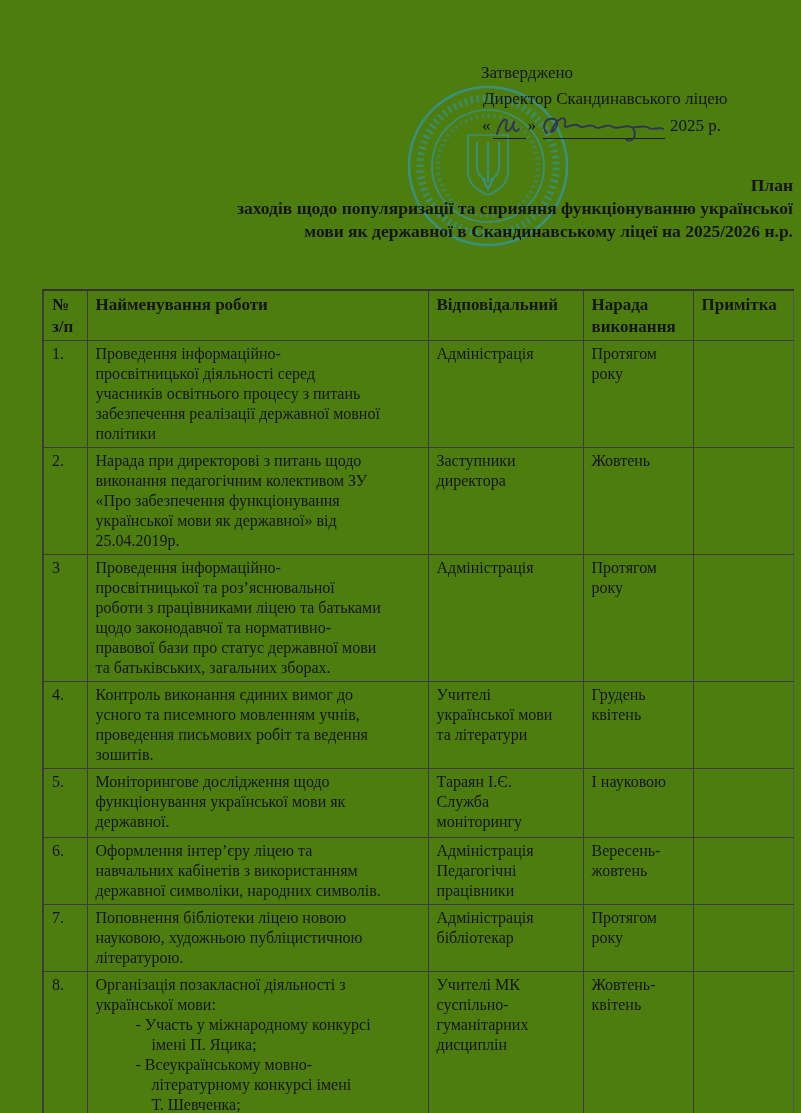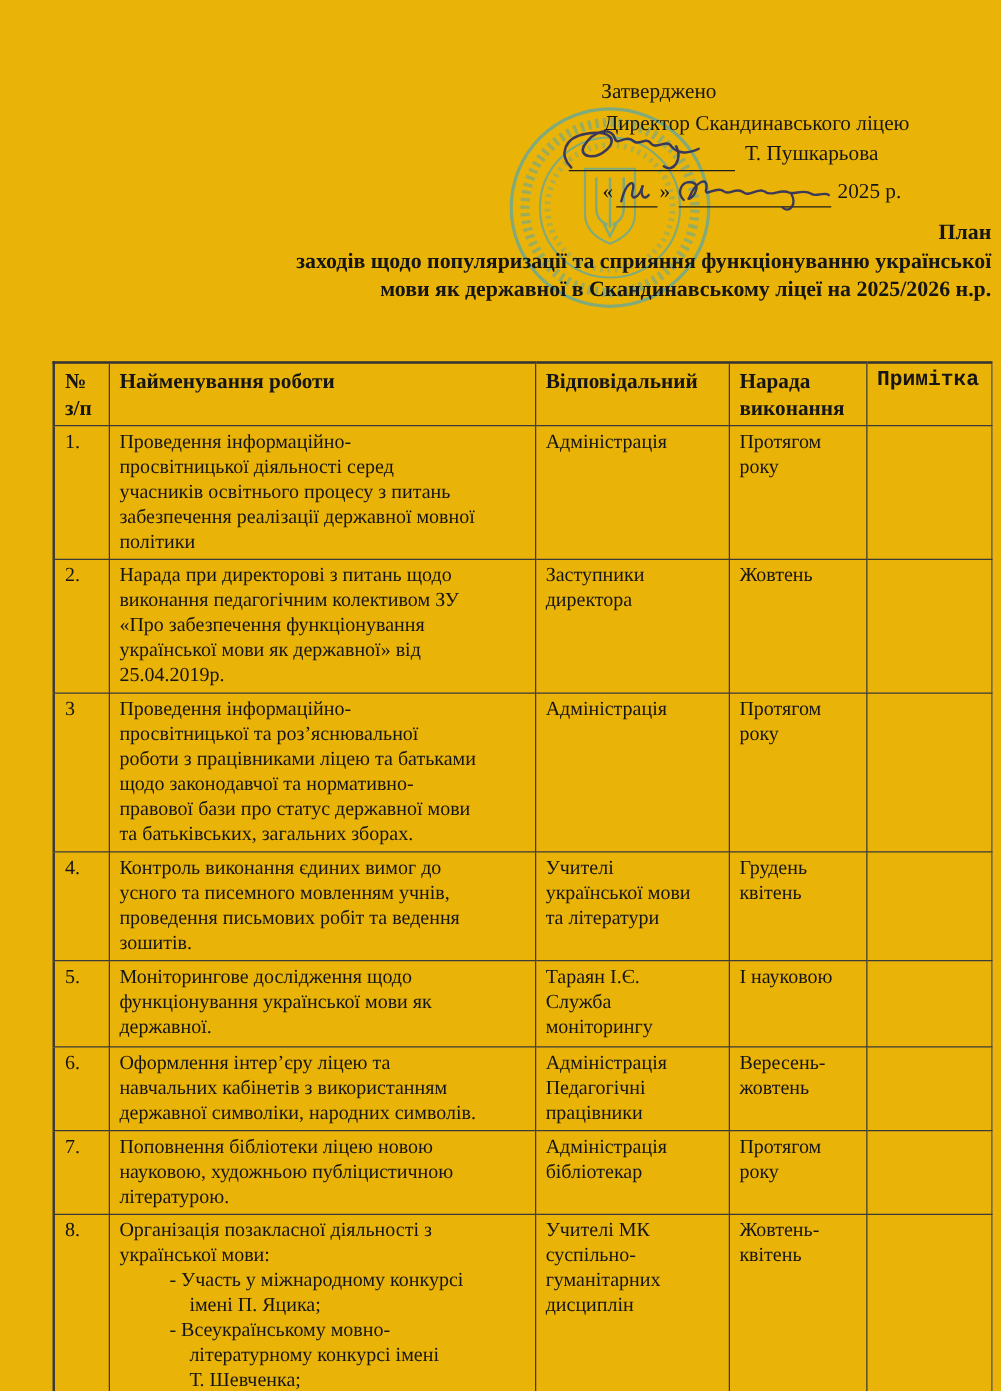--- a/index.html
+++ b/index.html
@@ -4,21 +4,21 @@
 <style>
   html,body{margin:0;padding:0;}
   body{
     width:801px;height:1113px;
     background:#ffffff;
     font-family:"Liberation Serif","DejaVu Serif",serif;
     color:#151515;
     position:relative;
     overflow:hidden;
   }
-  .page{position:absolute;inset:0;background:#eab308;}
+  .page{position:absolute;inset:0;background:#4d7c0f;}
 
   
   .approval{
     position:absolute;left:455px;top:60px;width:330px;
     font-size:17px;line-height:26px;z-index:3;
   }
   .approval .l1{margin-left:26px;}
   .approval .l2{margin-left:28px;white-space:nowrap;}
   .sig-row{position:relative;height:27px;}
   .sig-underline{
@@ -63,21 +63,21 @@
     vertical-align:top;text-align:left;
     padding:3px 6px 3px 8px;
     font-weight:400;
   }
   table.plan th{
     font-weight:700;font-size:17px;line-height:21.5px;
     border-top:2.2px solid #333;
   }
   table.plan tr:last-child td{border-bottom:2px solid #3b3b3b;}
   table.plan th:first-child,table.plan td:first-child{border-left:2px solid #3b3b3b;}
-  table.plan th:last-child,table.plan td:last-child{border-right:1.8px solid #555;font-family:Liberation Mono, monospace;}
+  table.plan th:last-child,table.plan td:last-child{border-right:1.8px solid #555;}
   .pre{white-space:pre-line;}
   thead tr{height:48px;}
   tbody tr:nth-child(1){height:103px;}
   tbody tr:nth-child(2){height:107px;}
   tbody tr:nth-child(3){height:126px;}
   tbody tr:nth-child(4){height:84px;}
   tbody tr:nth-child(5){height:69px;}
   tbody tr:nth-child(6){height:61px;}
   tbody tr:nth-child(7){height:59px;}
   tbody tr:nth-child(8){height:132px;}
@@ -108,31 +108,20 @@
         <path d="M11,-24 v25 q0,9 -9,13"></path>
         <path d="M-5,13 l5,10 l5,-10"></path>
       </g>
     </g>
   </svg>
 
   <div class="approval">
     <div class="l1">Затверджено</div>
     <div class="l2">Директор Скандинавського ліцею</div>
 
-    <div class="sig-row">
-      <span class="sig-underline"></span>
-      <svg class="sig-ink" width="150" height="46" viewBox="0 0 150 46">
-        <g fill="none" stroke="#2e2e5e" stroke-width="2" stroke-linecap="round" opacity=".92">
-          <path d="M14,36 C4,26 8,12 26,9 C44,6 52,13 42,22 C33,30 20,28 24,19"></path>
-          <path d="M24,19 C32,6 46,3 49,13 C51,19 58,9 64,15 C68,19 74,11 78,17 C82,22 90,13 94,19 C98,24 106,26 116,21"></path>
-          <path d="M98,19 C103,29 96,41 88,35"></path>
-        </g>
-      </svg>
-      <span class="signer-name">Т. Пушкарьова</span>
-    </div>
 
     <div class="date-row">
       <span class="q-open">«</span><span class="blank day-blank"><svg class="day-ink" width="40" height="30" viewBox="0 0 40 30">
             <g fill="none" stroke="#2e2e5e" stroke-width="1.9" stroke-linecap="round" opacity=".92">
               <path d="M8,24 C12,8 20,5 17,16 C15,24 22,22 25,12"></path>
               <path d="M25,12 C23,19 26,24 30,19"></path>
             </g>
           </svg></span><span>»</span><span class="blank month-blank"><svg class="month-ink" width="128" height="38" viewBox="0 0 128 38">
             <g fill="none" stroke="#2e2e5e" stroke-width="1.9" stroke-linecap="round" opacity=".92">
               <path d="M6,24 C0,18 4,8 13,10 C20,12 14,22 10,23"></path>

